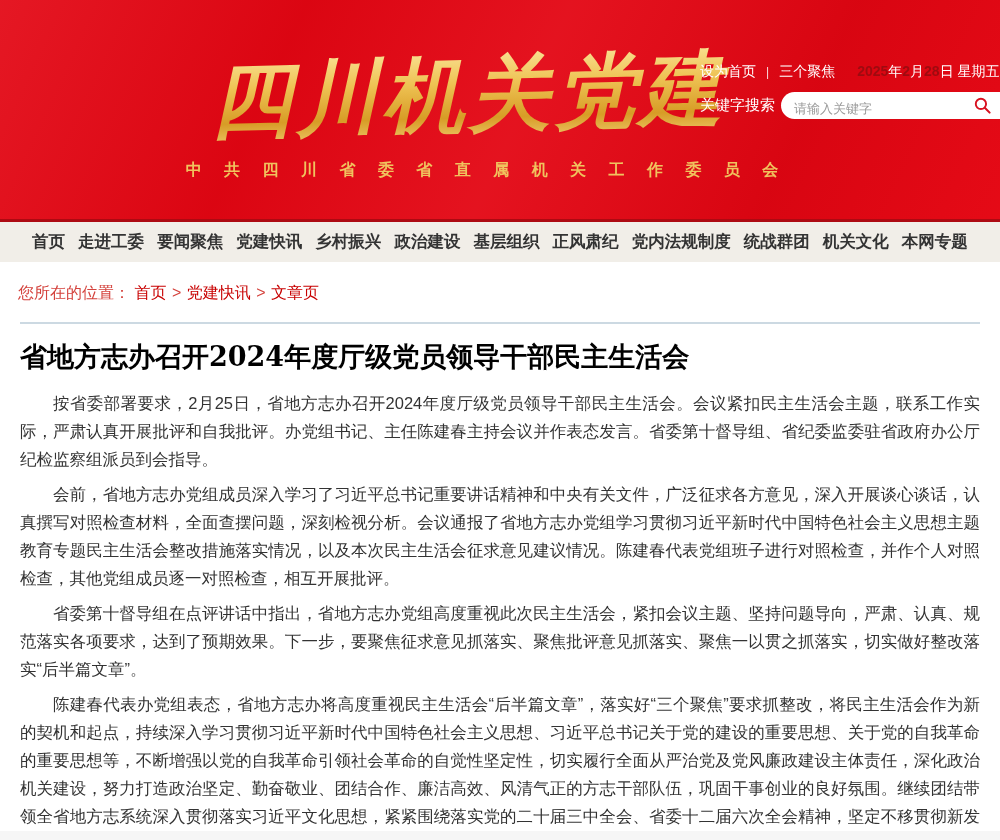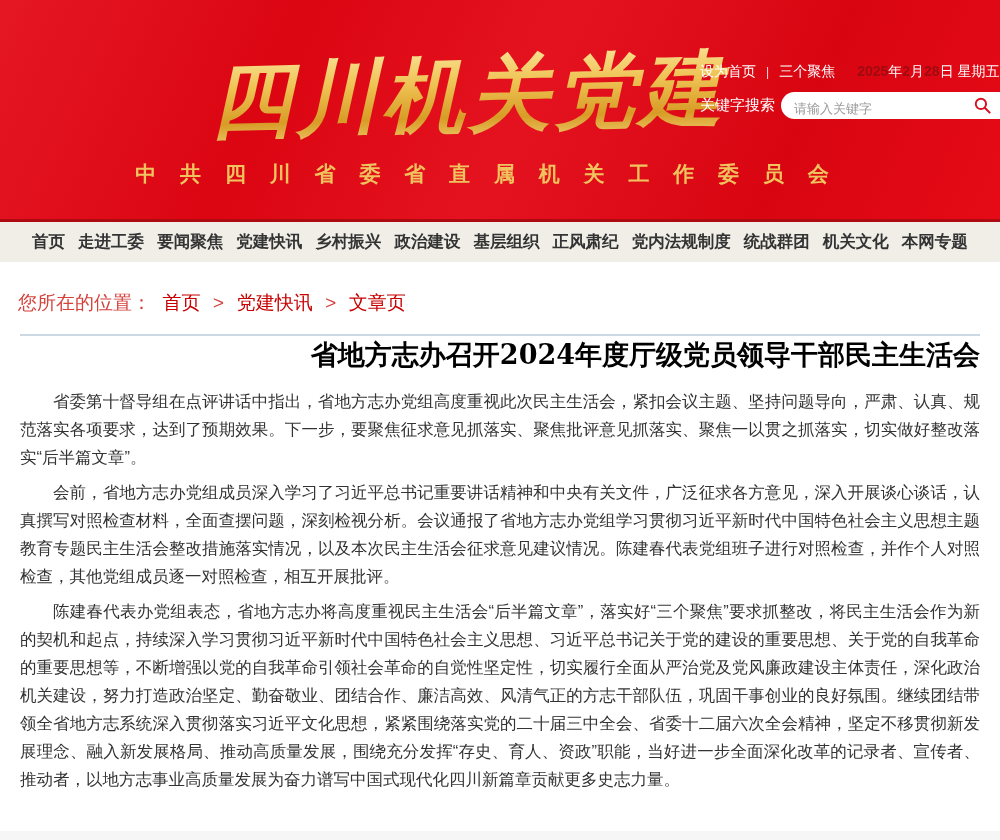--- a/index.html
+++ b/index.html
@@ -40,47 +40,47 @@
   .logo-wrap { position:absolute; top:40px; left:50%; transform:translateX(-50%); margin-left:-32px; text-align:center; }
   .logo-title {
     font-family:"DejaVu Serif","Liberation Serif",serif;
     font-weight:bold; font-style:italic;
     font-size:82px; line-height:108px; letter-spacing:4px; white-space:nowrap;
     background:linear-gradient(180deg,#fdeaa6 0%,#eec253 40%,#d79c26 72%,#f4d47c 100%);
     -webkit-background-clip:text; background-clip:text; color:transparent;
     transform:rotate(-1.5deg);
   }
   .logo-subtitle {
-    margin-top:12px; font-size:21px; font-weight:bold;
+    margin-top:12px; font-size:16px; font-weight:bold;
     letter-spacing:9px; color:#f0c35e; white-space:nowrap;margin-left:37px;
   }
 
   
   .navbar {
     height:40px; background:#f1eee8;
     display:flex; align-items:center; justify-content:space-between;
     padding:0 32px;
   }
   .nav-item {
     font-size:16.5px; font-weight:bold; color:#333; white-space:nowrap; cursor:pointer;
   }
 
   
-  .breadcrumb { padding:28px 0 0 18px; font-size:19px; color:#c80000;font-family:Liberation Mono, monospace; }
+  .breadcrumb { padding:21px 0 0 18px; font-size:16px; color:#c80000; }
   .breadcrumb .bc-label { color:#d4423c; }
   .breadcrumb .bc-item { color:#c80000; cursor:pointer; }
   .breadcrumb .bc-sep { color:#d4423c; margin:0 1px; }
   .bc-first-sep { margin-left:6px; }
 
   .rule { margin:18px 20px 0 20px; height:0; border-top:2px solid #ccd9e2; }
 
   
   .article { padding:0 20px; }
   .article-title {
-    margin-top:0; text-align:right;
+    margin-top:14px; text-align:left;
     font-family:"DejaVu Serif","Liberation Serif",serif;
     font-size:27px; line-height:38px; font-weight:bold; color:#000;
   }
   .article-meta {
     margin-top:6px; text-align:center; color:#999;
     font-family:"DejaVu Sans Mono","Liberation Mono",monospace; font-size:13px; line-height:18px;
   }
   .article-meta .meta-url { margin-right:34px; }
   .article-body { margin-top:13px; }
   .article-body p {
@@ -145,21 +145,22 @@
     <span class="bc-item">党建快讯</span>
     <span class="bc-sep">&gt;</span>
     <span class="bc-item">文章页</span>
   </div>
 
   <div class="rule"></div>
 
   <div class="article">
     <h1 class="article-title">省地方志办召开2024年度厅级党员领导干部民主生活会</h1>
     <div class="article-body">
+      <p>按省委部署要求，2月25日，省地方志办召开2024年度厅级党员领导干部民主生活会。会议紧扣民主生活会主题，联系工作实际，严肃认真开展批评和自我批评。办党组书记、主任陈建春主持会议并作表态发言。省委第十督导组、省纪委监委驻省政府办公厅纪检监察组派员到会指导。</p>
+      <p>会前，省地方志办党组成员深入学习了习近平总书记重要讲话精神和中央有关文件，广泛征求各方意见，深入开展谈心谈话，认真撰写对照检查材料，全面查摆问题，深刻检视分析。会议通报了省地方志办党组学习贯彻习近平新时代中国特色社会主义思想主题教育专题民主生活会整改措施落实情况，以及本次民主生活会征求意见建议情况。陈建春代表党组班子进行对照检查，并作个人对照检查，其他党组成员逐一对照检查，相互开展批评。</p>
       <p>省委第十督导组在点评讲话中指出，省地方志办党组高度重视此次民主生活会，紧扣会议主题、坚持问题导向，严肃、认真、规范落实各项要求，达到了预期效果。下一步，要聚焦征求意见抓落实、聚焦批评意见抓落实、聚焦一以贯之抓落实，切实做好整改落实“后半篇文章”。</p>
-      <p>会前，省地方志办党组成员深入学习了习近平总书记重要讲话精神和中央有关文件，广泛征求各方意见，深入开展谈心谈话，认真撰写对照检查材料，全面查摆问题，深刻检视分析。会议通报了省地方志办党组学习贯彻习近平新时代中国特色社会主义思想主题教育专题民主生活会整改措施落实情况，以及本次民主生活会征求意见建议情况。陈建春代表党组班子进行对照检查，并作个人对照检查，其他党组成员逐一对照检查，相互开展批评。</p>
       <p>陈建春代表办党组表态，省地方志办将高度重视民主生活会“后半篇文章”，落实好“三个聚焦”要求抓整改，将民主生活会作为新的契机和起点，持续深入学习贯彻习近平新时代中国特色社会主义思想、习近平总书记关于党的建设的重要思想、关于党的自我革命的重要思想等，不断增强以党的自我革命引领社会革命的自觉性坚定性，切实履行全面从严治党及党风廉政建设主体责任，深化政治机关建设，努力打造政治坚定、勤奋敬业、团结合作、廉洁高效、风清气正的方志干部队伍，巩固干事创业的良好氛围。继续团结带领全省地方志系统深入贯彻落实习近平文化思想，紧紧围绕落实党的二十届三中全会、省委十二届六次全会精神，坚定不移贯彻新发展理念、融入新发展格局、推动高质量发展，围绕充分发挥“存史、育人、资政”职能，当好进一步全面深化改革的记录者、宣传者、推动者，以地方志事业高质量发展为奋力谱写中国式现代化四川新篇章贡献更多史志力量。</p>
 
     </div>
   </div>
 
   <div class="footer-strip"></div>
 </div>
 
 </body></html>

